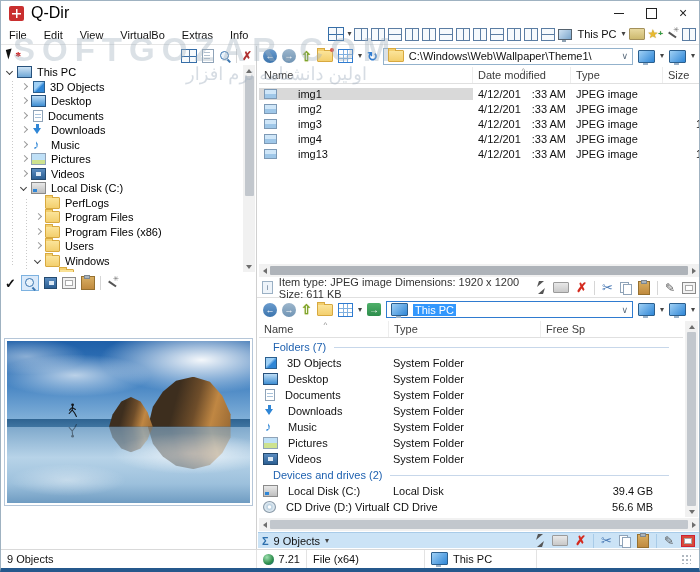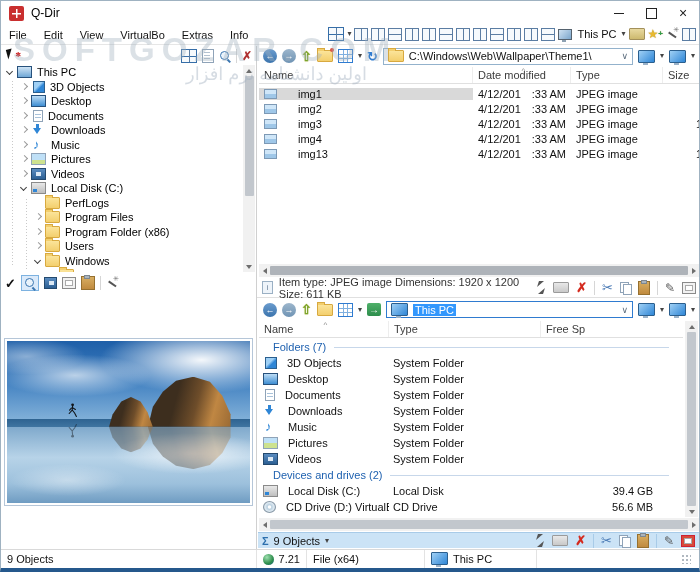--- a/index.html
+++ b/index.html
@@ -8,21 +8,21 @@
     background:#fff;border:1px solid #9fb2c1;border-bottom:4px solid #25588c;
     font-family:"Liberation Sans",sans-serif;font-size:11px;color:#111;overflow:hidden;
   }
   .abs{position:absolute;}
   
   .titlebar{left:0;top:0;width:698px;height:24px;display:flex;align-items:center;padding-left:8px;box-sizing:border-box;background:#fff;}
   .app-ico{width:15px;height:15px;background:#c92f2f;border-radius:2px;position:relative;margin-right:7px;}
   .app-ico::after{content:"";position:absolute;left:3px;top:3px;width:9px;height:9px;
     background-image:linear-gradient(#fff,#fff),linear-gradient(#fff,#fff);
     background-size:9px 1.5px,1.5px 9px;background-position:0 4px,4px 0;background-repeat:no-repeat;}
-  .title-text{font-size:12px;color:#000;}
+  .title-text{font-size:16px;color:#000;}
   .win-btns{margin-left:auto;display:flex;height:24px;}
   .win-btn{width:32px;height:24px;display:flex;align-items:center;justify-content:center;color:#222;}
   .glyph-min{width:10px;height:1px;background:#222;display:block;}
   .glyph-max{width:9px;height:9px;border:1px solid #222;display:block;}
   .glyph-close{font-size:14px;line-height:14px;}
   
   .menubar{left:0;top:24px;width:698px;height:20px;display:flex;align-items:center;border-bottom:1px solid #e6e6e6;box-sizing:border-box;}
   .menu-item{padding:3px 9px 3px 8px;color:#111;}
   .menu-right{position:absolute;right:3px;top:2px;display:flex;align-items:center;gap:3px;}
   .lay-ico{width:12px;height:11px;border:1px solid #5b7da3;background:#f6fafd;position:relative;display:inline-block;}
@@ -319,21 +319,21 @@
         <span class="tlabel">PerfLogs</span>
       </div>
       <div class="trow lv2">
         <span class="chev chev-r"></span>
         <span class="ti i-folder"></span>
         <span class="tlabel">Program Files</span>
       </div>
       <div class="trow lv2">
         <span class="chev chev-r"></span>
         <span class="ti i-folder"></span>
-        <span class="tlabel">Program Folder (x86)</span>
+        <span class="tlabel">Program Files (x86)</span>
       </div>
       <div class="trow lv2">
         <span class="chev chev-r"></span>
         <span class="ti i-folder"></span>
         <span class="tlabel">Users</span>
       </div>
       <div class="trow lv2">
         <span class="chev chev-d"></span>
         <span class="ti i-folder"></span>
         <span class="tlabel">Windows</span>

